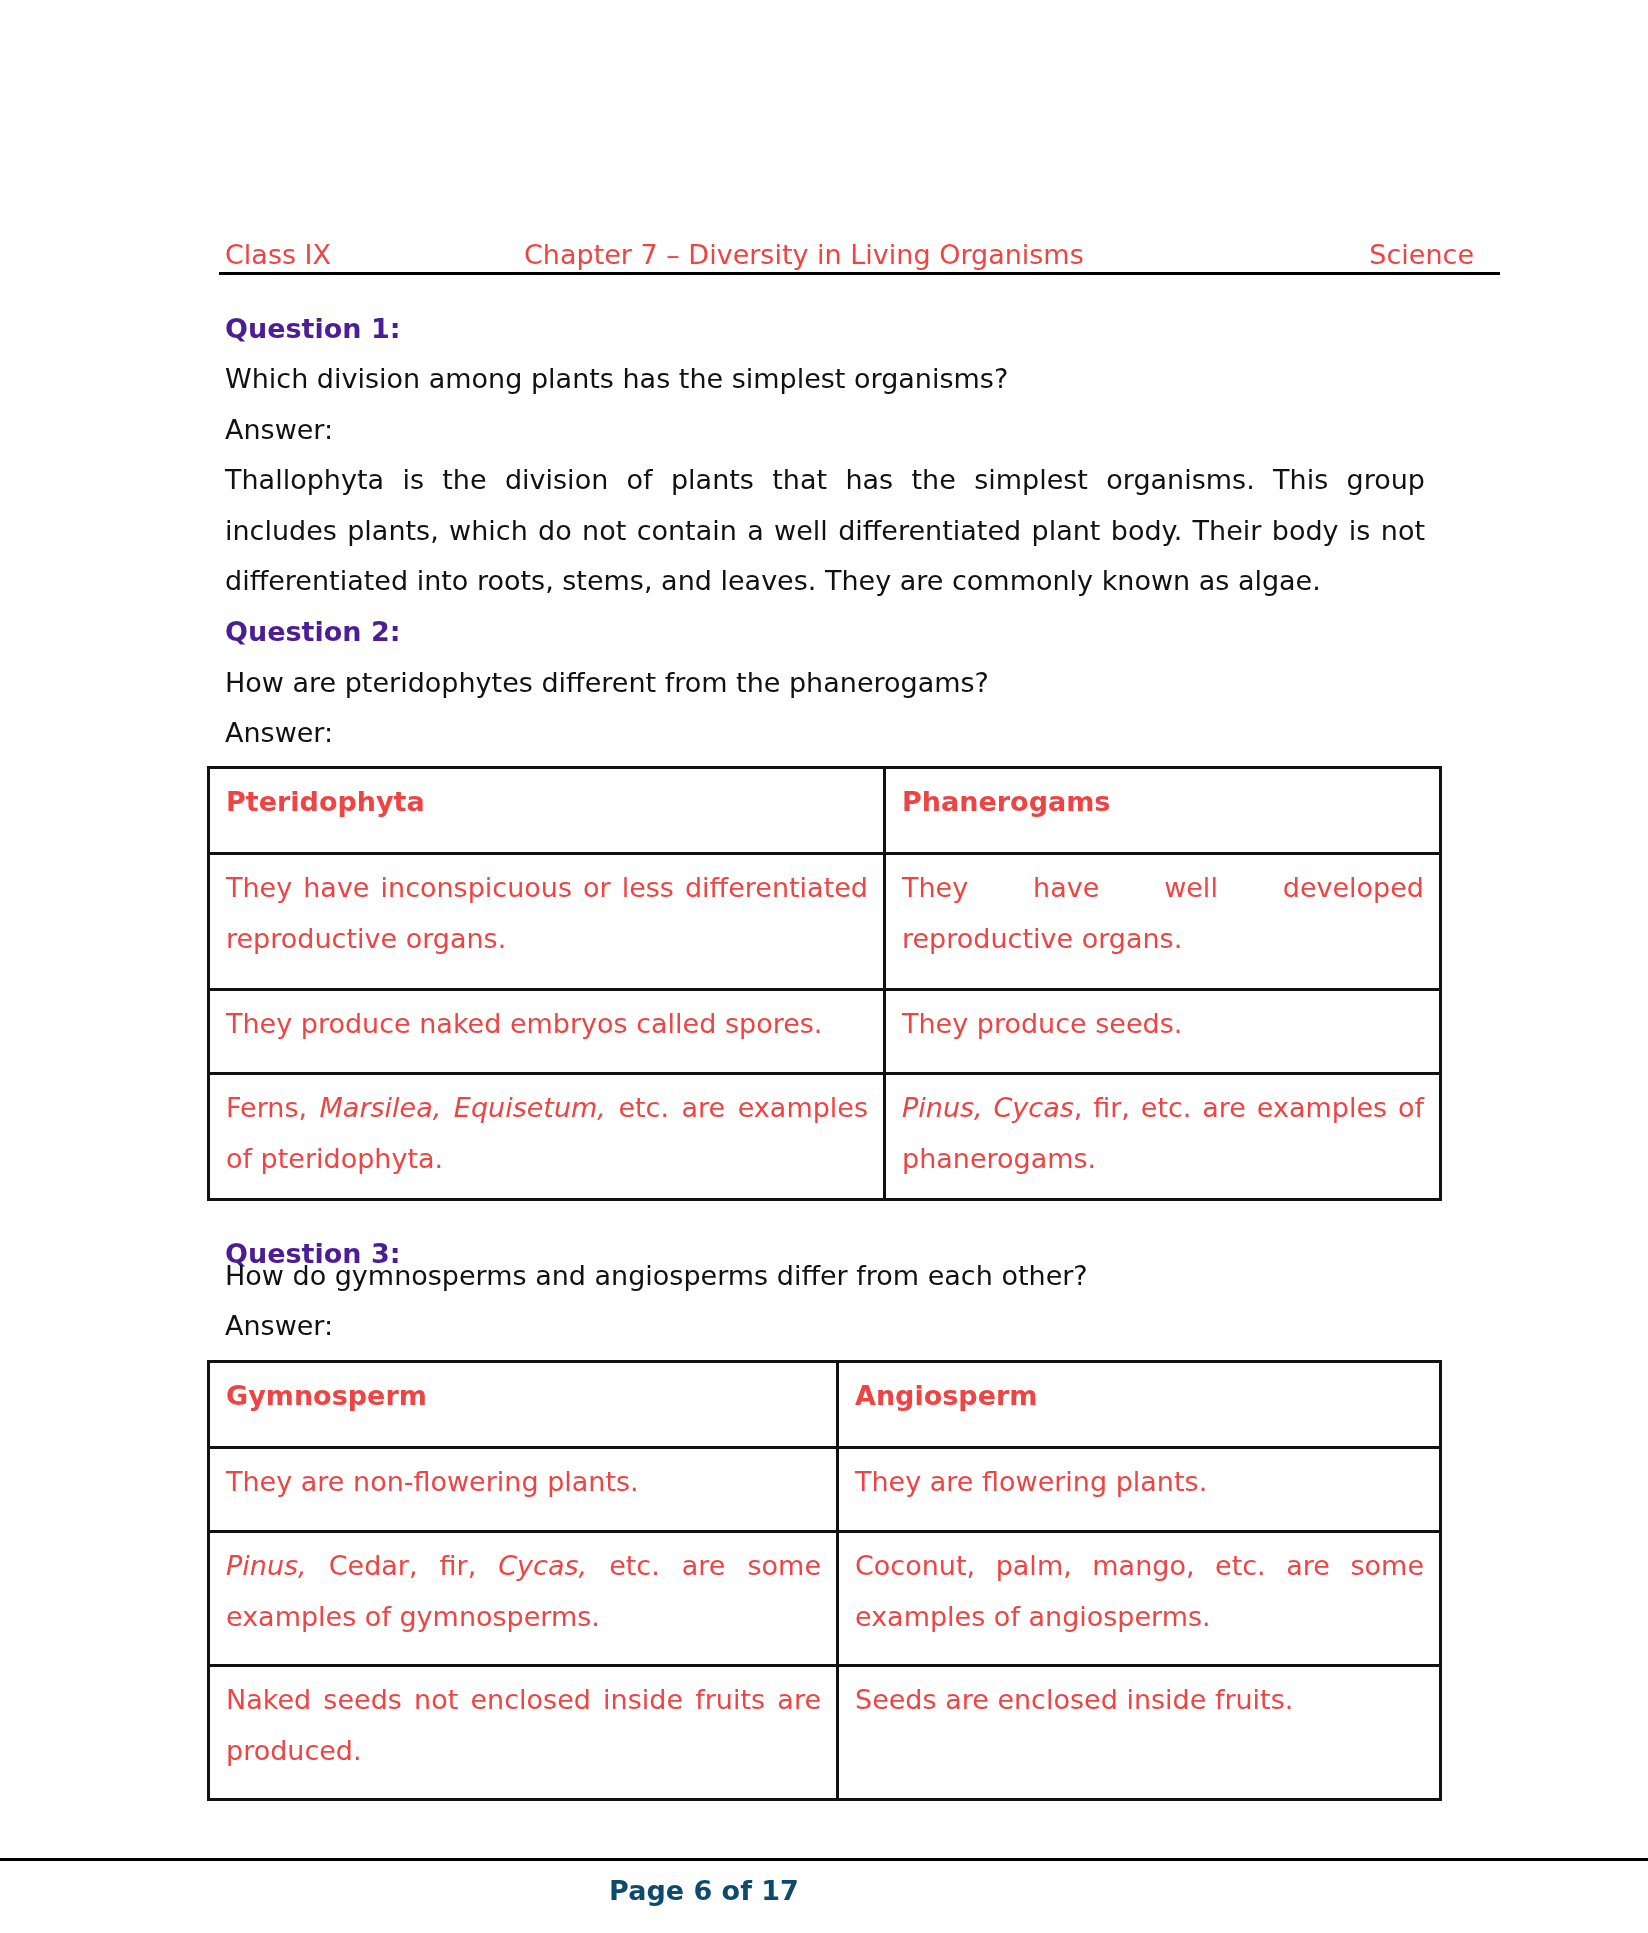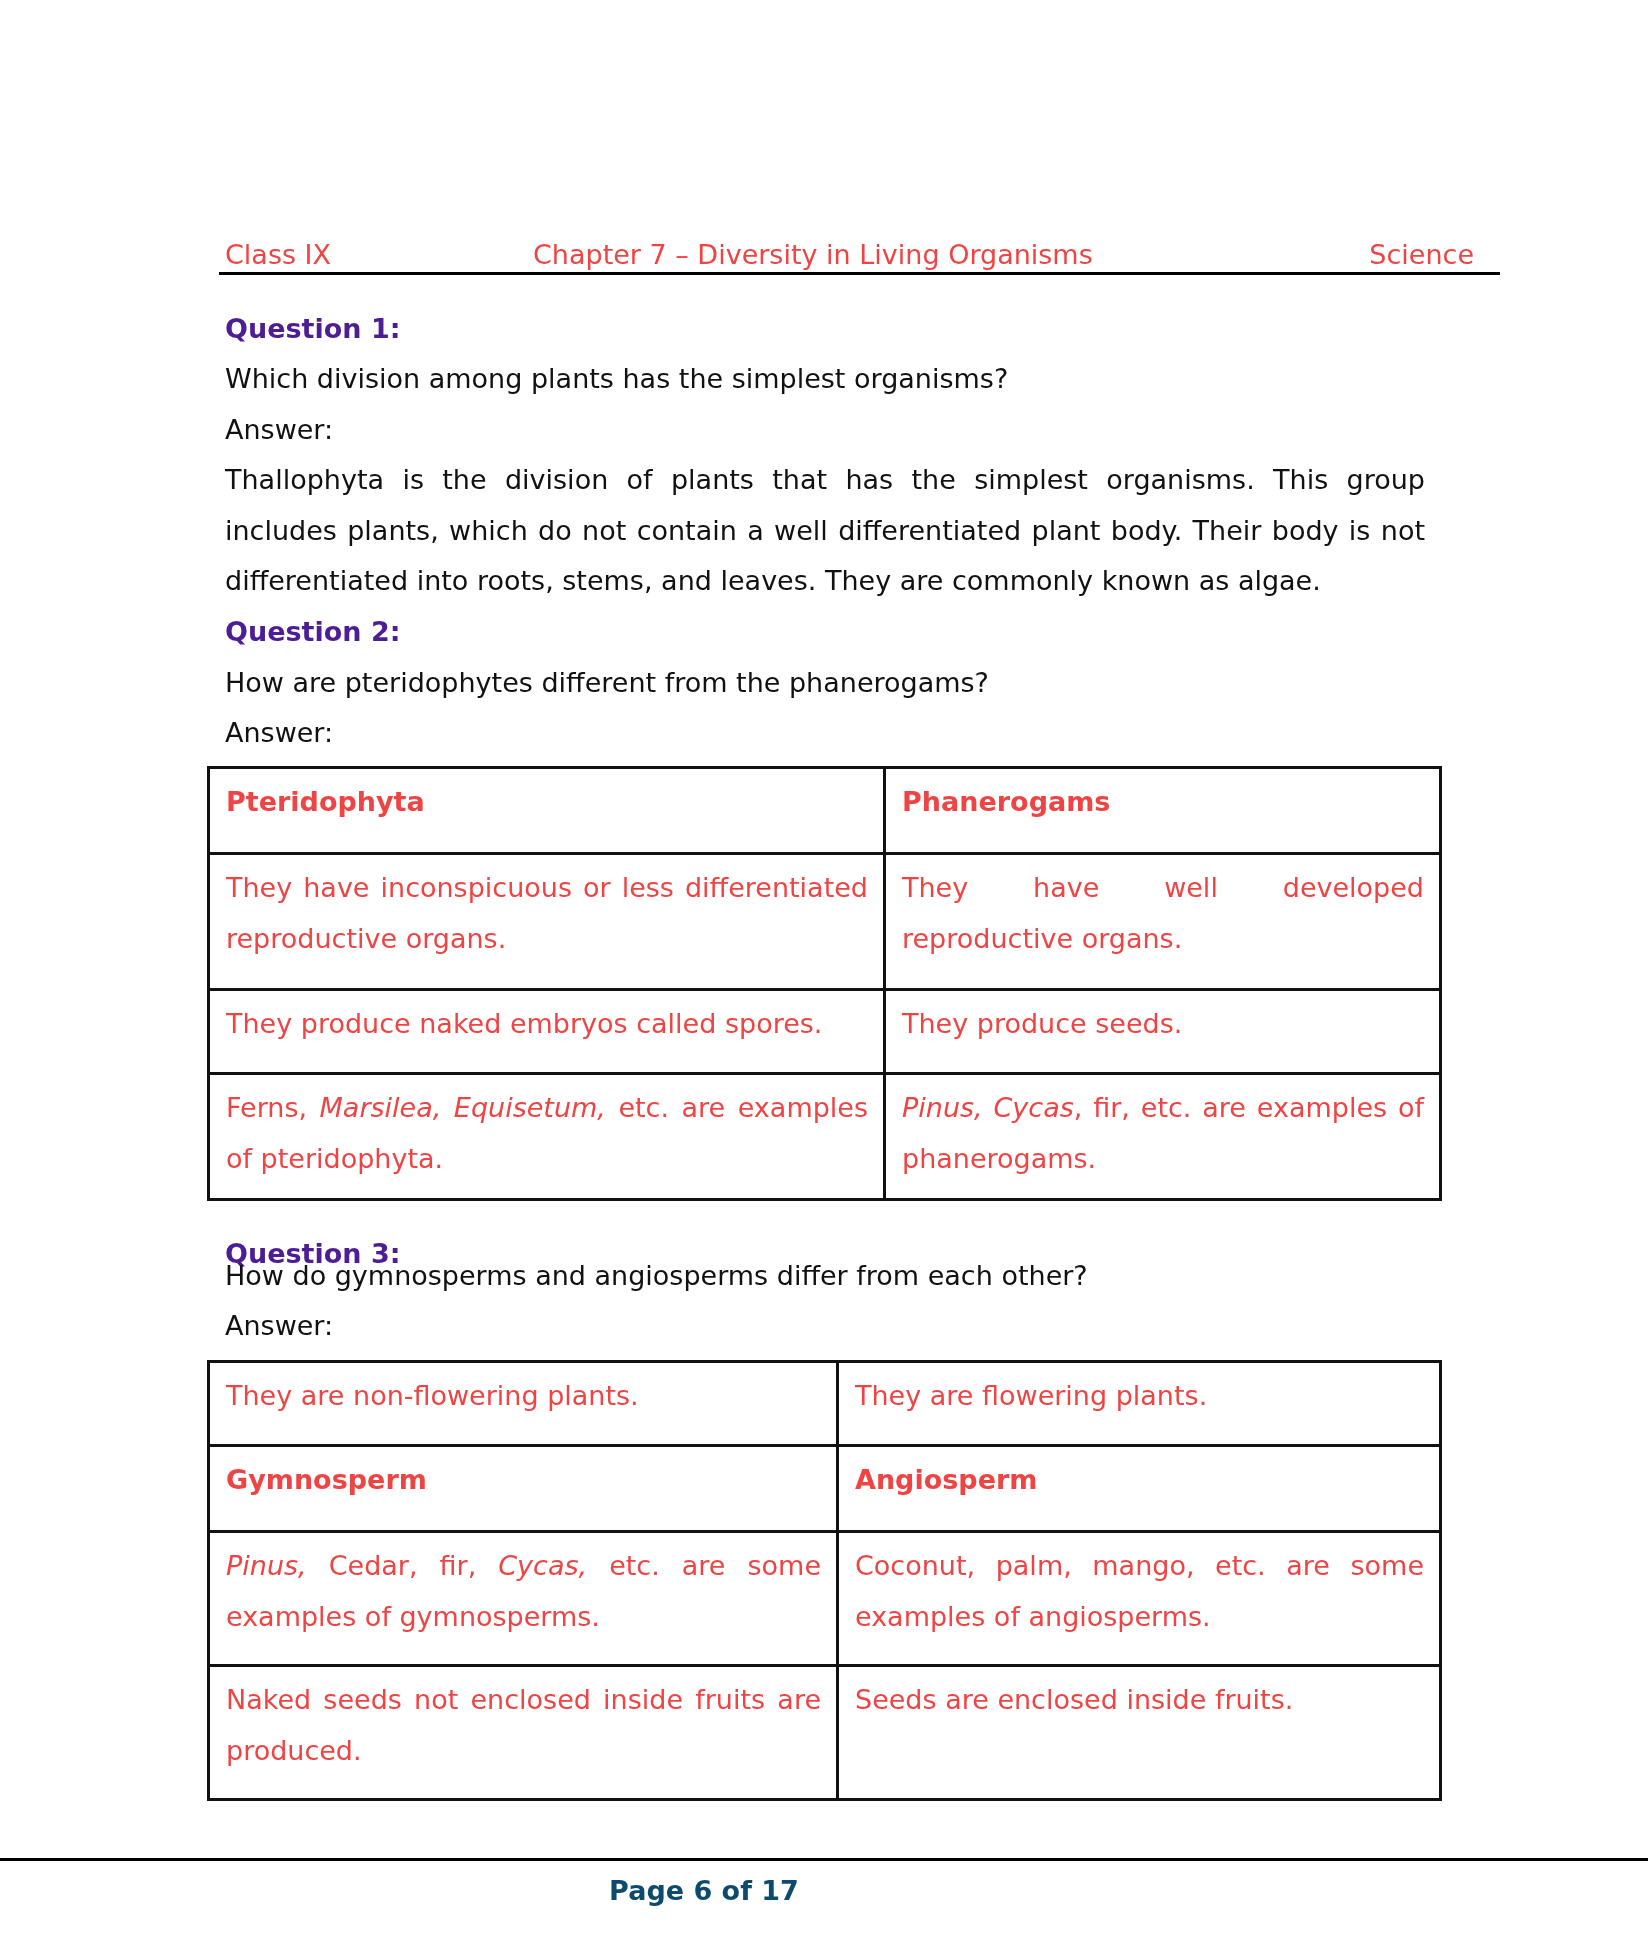--- a/index.html
+++ b/index.html
@@ -7,21 +7,21 @@
       width: 1648px; height: 1933px; position: relative; overflow: hidden;
       font-family: "DejaVu Sans", sans-serif; color: #111111;
     }
     .page-header {
       position: absolute; left: 219px; top: 238px; width: 1281px; height: 34px;
       border-bottom: 3px solid #000;
       font-size: 27px; line-height: 34px; color: #ef4444;
     }
     .page-header span { position: absolute; top: 0; white-space: nowrap; }
     .hdr-class { left: 6px; }
-    .hdr-chapter { left: 314px; }
+    .hdr-chapter { left: 305px; }
     .hdr-subject { right: 26px; }
 
     .line {
       position: absolute; left: 225px; width: 1200px;
       font-size: 27px; line-height: 34px; white-space: nowrap;
     }
     .q-label { font-weight: bold; color: #4c1d95; }
     .para {
       position: absolute; left: 225px; width: 1200px;
       font-size: 27px; line-height: 50.5px; text-align: justify;
@@ -95,27 +95,27 @@
 <div class="line q-label" style="top:1209px;margin-top:28px;">Question 3:</div>
 <div class="line" style="top:1259px;">How do gymnosperms and angiosperms differ from each other?</div>
 <div class="line" style="top:1309px;">Answer:</div>
 
 <table class="cmp" style="top:1360px;">
   <colgroup>
       <col style="width:629px">
       <col>
     </colgroup>
   <tbody>
-      <tr style="height:84px;">
+      <tr style="height:86px;">
+    <td class="head">Gymnosperm</td>
+    <td class="head">Angiosperm</td>
+  </tr>
+  <tr style="height:84px;">
     <td>They are non-flowering plants.</td>
     <td>They are flowering plants.</td>
-  </tr>
-  <tr style="height:86px;">
-    <td class="head">Gymnosperm</td>
-    <td class="head">Angiosperm</td>
   </tr>
   <tr style="height:134px;">
     <td><em>Pinus,</em><span> Cedar, fir, </span><em>Cycas,</em><span> etc. are some examples of gymnosperms.</span></td>
     <td>Coconut, palm, mango, etc. are some examples of angiosperms.</td>
   </tr>
   <tr style="height:134px;">
     <td>Naked seeds not enclosed inside fruits are produced.</td>
     <td>Seeds are enclosed inside fruits.</td>
   </tr>
 </tbody>

